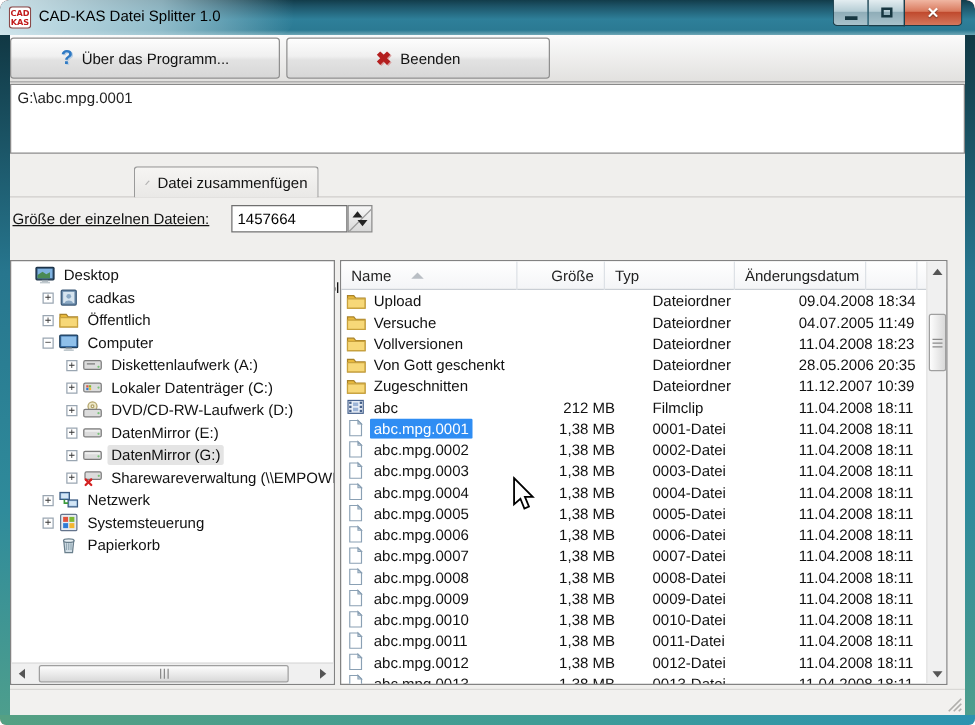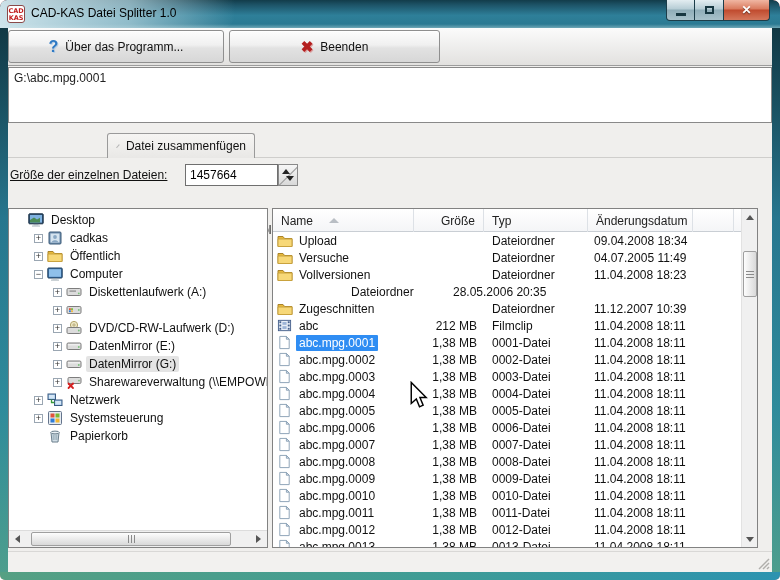--- a/index.html
+++ b/index.html
@@ -102,21 +102,21 @@
   .filelist { position:absolute; left:264px; top:180px; width:486px; height:340px; background:#fff;
     border:1px solid #828282; overflow:hidden; }
   .fl-header { position:absolute; left:0; top:0; right:0; height:23px; background:linear-gradient(180deg,#ffffff,#f4f5f7);
     border-bottom:1px solid #c9ced4; display:flex; z-index:3; }
   .fl-h-cell { height:23px; border-right:1px solid #dde1e6; display:flex; align-items:center; padding:0 8px;
     font-size:12px; color:#222; cursor:default; white-space:nowrap; }
   .fl-h-cell.right { justify-content:flex-end; }
   .sort-asc { width:0; height:0; border-left:5px solid transparent; border-right:5px solid transparent;
     border-bottom:5px solid #b9bec4; margin-left:16px; }
   .fl-rows { position:absolute; left:0; top:23px; right:16px; bottom:0; overflow:hidden; }
-  .fl-row { height:17px; display:flex; align-items:flex-start; cursor:default; }
+  .fl-row { height:17px; display:flex; align-items:flex-start; cursor:default;gap:15px; }
   .fl-cell { height:17px; display:flex; align-items:center; white-space:nowrap; overflow:hidden; }
   .c-name { width:141px; padding-left:4px; }
   .c-size { width:70px; justify-content:flex-end; padding-right:7px; }
   .c-type { width:104px; padding-left:8px; }
   .c-date { width:105px; padding-left:6px; }
   .file-icon { width:15px; height:15px; flex:none; margin-right:4px; }
   .name-label { padding:1px 3px; font-size:12px; }
   .name-label.selected { background:#2f8df3; color:#fff; border-radius:1px; }
 
   
@@ -256,20 +256,21 @@
           <div class="tree-row" style="padding-left: 44px;">
             <span class="expand-box">+</span>
             <span class="tree-icon"><svg width="16" height="16" viewBox="0 0 16 16">
                 <rect x="1" y="4.5" width="14" height="7" rx="1.2" fill="#dcdcdc" stroke="#7d7d7d"></rect>
                 <rect x="3" y="6.2" width="1.8" height="1.8" fill="#e2533c"></rect>
                 <rect x="5.1" y="6.2" width="1.8" height="1.8" fill="#7db832"></rect>
                 <rect x="3" y="8.3" width="1.8" height="1.8" fill="#2f7bd6"></rect>
                 <rect x="5.1" y="8.3" width="1.8" height="1.8" fill="#f2b632"></rect>
                 <circle cx="12.8" cy="8" r="0.9" fill="#79c279"></circle>
               </svg></span>
+            <span class="tree-label">Lokaler Datenträger (C:)</span>
           </div>
           <div class="tree-row" style="padding-left: 44px;">
             <span class="expand-box">+</span>
             <span class="tree-icon"><svg width="16" height="16" viewBox="0 0 16 16">
                 <circle cx="8" cy="5" r="3.6" fill="#efe9c8" stroke="#b2a36a"></circle>
                 <circle cx="8" cy="5" r="1.1" fill="#ffffff" stroke="#b2a36a"></circle>
                 <rect x="1" y="7.5" width="14" height="6" rx="1.2" fill="#dcdcdc" stroke="#7d7d7d"></rect>
                 <circle cx="12.8" cy="10.5" r="0.9" fill="#79c279"></circle>
               </svg></span>
             <span class="tree-label">DVD/CD-RW-Laufwerk (D:)</span>
@@ -401,20 +402,27 @@
                   <path d="M1 3.5 h5 l1.6 2 h7.4 v8 h-14 z" fill="#e8b93c" stroke="#a9832a"></path>
                   <path d="M1 6 h14 v7.5 h-14 z" fill="#f7d878" stroke="#c9a23d"></path>
                 </svg></span>
               <span class="name-label">Vollversionen</span>
             </div>
             <div class="fl-cell c-size"></div>
             <div class="fl-cell c-type">Dateiordner</div>
             <div class="fl-cell c-date">11.04.2008 18:23</div>
           </div>
           <div class="fl-row">
+            <div class="fl-cell c-name">
+              <span class="file-icon"><svg width="16" height="16" viewBox="0 0 16 16">
+                  <path d="M1 3.5 h5 l1.6 2 h7.4 v8 h-14 z" fill="#e8b93c" stroke="#a9832a"></path>
+                  <path d="M1 6 h14 v7.5 h-14 z" fill="#f7d878" stroke="#c9a23d"></path>
+                </svg></span>
+              <span class="name-label">Von Gott geschenkt</span>
+            </div>
             <div class="fl-cell c-size"></div>
             <div class="fl-cell c-type">Dateiordner</div>
             <div class="fl-cell c-date">28.05.2006 20:35</div>
           </div>
           <div class="fl-row">
             <div class="fl-cell c-name">
               <span class="file-icon"><svg width="16" height="16" viewBox="0 0 16 16">
                   <path d="M1 3.5 h5 l1.6 2 h7.4 v8 h-14 z" fill="#e8b93c" stroke="#a9832a"></path>
                   <path d="M1 6 h14 v7.5 h-14 z" fill="#f7d878" stroke="#c9a23d"></path>
                 </svg></span>

